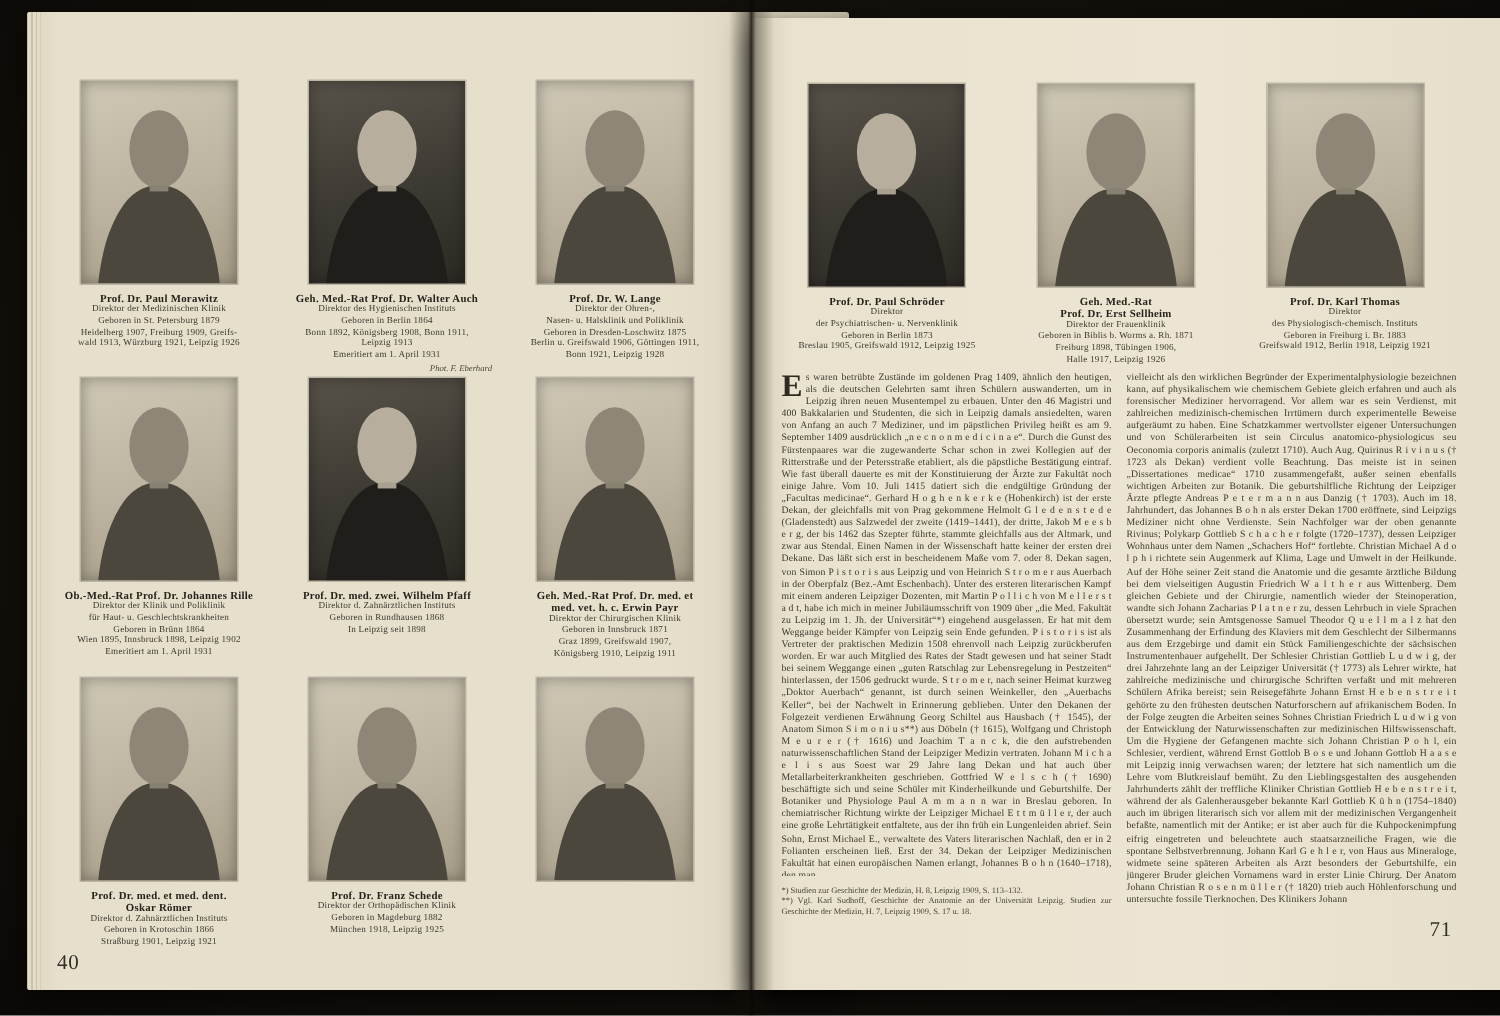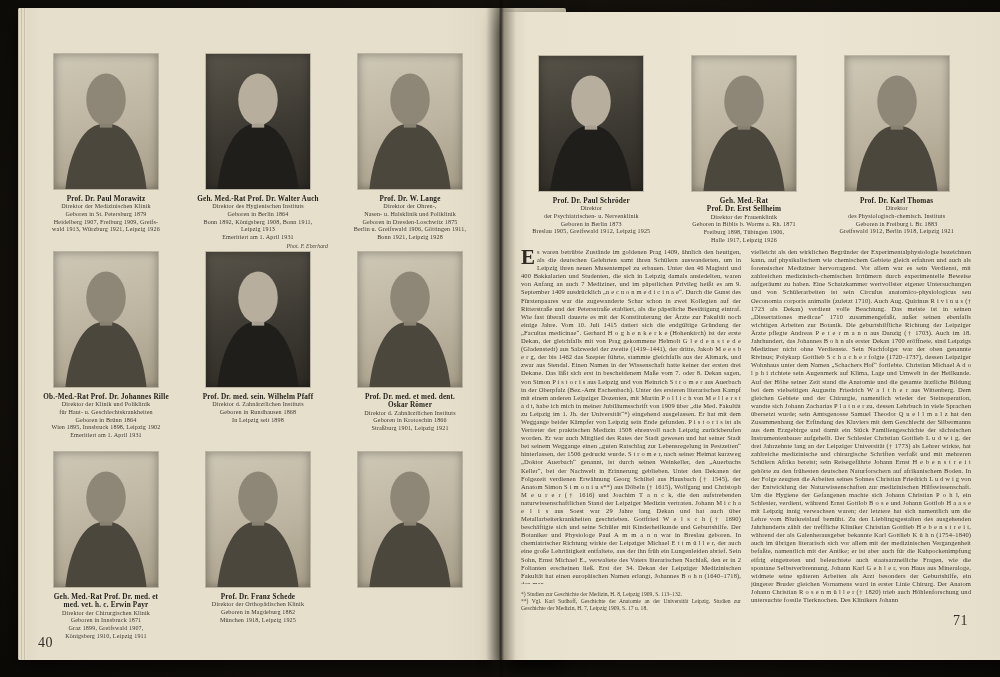--- a/index.html
+++ b/index.html
@@ -141,40 +141,24 @@
       </div>
       <div class="cell">
         <div class="photo tone-dark">
           <svg viewBox="0 0 100 130" preserveAspectRatio="xMidYMax slice">
             <ellipse cx="50" cy="44" rx="19" ry="25" fill="var(--face)"></ellipse>
             <path d="M50 67 C39 67 31 73 25 83 C17 96 13 112 11 130 L89 130 C87 112 83 96 75 83 C69 73 61 67 50 67 Z" fill="var(--suit)"></path>
             <rect x="44" y="62" width="12" height="9" fill="var(--face)" opacity="0.9"></rect>
           </svg>
         </div>
         <div class="cap">
-          <div class="cap-name">Prof. Dr. med. sein. Wilhelm Pfaff</div>
+          <div class="cap-name">Prof. Dr. med. zwei. Wilhelm Pfaff</div>
           <div class="cap-line">Direktor d. Zahnärztlichen Instituts</div>
           <div class="cap-line">Geboren in Rundhausen 1868</div>
           <div class="cap-line">In Leipzig seit 1898</div>
-        </div>
-      </div>
-      <div class="cell">
-        <div class="photo tone-light">
-          <svg viewBox="0 0 100 130" preserveAspectRatio="xMidYMax slice">
-            <ellipse cx="50" cy="44" rx="19" ry="25" fill="var(--face)"></ellipse>
-            <path d="M50 67 C39 67 31 73 25 83 C17 96 13 112 11 130 L89 130 C87 112 83 96 75 83 C69 73 61 67 50 67 Z" fill="var(--suit)"></path>
-            <rect x="44" y="62" width="12" height="9" fill="var(--face)" opacity="0.9"></rect>
-          </svg>
-        </div>
-        <div class="cap">
-          <div class="cap-name">Prof. Dr. med. et med. dent.</div>
-          <div class="cap-name">Oskar Römer</div>
-          <div class="cap-line">Direktor d. Zahnärztlichen Instituts</div>
-          <div class="cap-line">Geboren in Krotoschin 1866</div>
-          <div class="cap-line">Straßburg 1901, Leipzig 1921</div>
         </div>
       </div>
       <div class="cell">
         <div class="photo tone-light">
           <svg viewBox="0 0 100 130" preserveAspectRatio="xMidYMax slice">
             <ellipse cx="50" cy="44" rx="19" ry="25" fill="var(--face)"></ellipse>
             <path d="M50 67 C39 67 31 73 25 83 C17 96 13 112 11 130 L89 130 C87 112 83 96 75 83 C69 73 61 67 50 67 Z" fill="var(--suit)"></path>
             <rect x="44" y="62" width="12" height="9" fill="var(--face)" opacity="0.9"></rect>
           </svg>
         </div>
@@ -189,20 +173,36 @@
       </div>
       <div class="cell">
         <div class="photo tone-light">
           <svg viewBox="0 0 100 130" preserveAspectRatio="xMidYMax slice">
             <ellipse cx="50" cy="44" rx="19" ry="25" fill="var(--face)"></ellipse>
             <path d="M50 67 C39 67 31 73 25 83 C17 96 13 112 11 130 L89 130 C87 112 83 96 75 83 C69 73 61 67 50 67 Z" fill="var(--suit)"></path>
             <rect x="44" y="62" width="12" height="9" fill="var(--face)" opacity="0.9"></rect>
           </svg>
         </div>
         <div class="cap">
+          <div class="cap-name">Prof. Dr. med. et med. dent.</div>
+          <div class="cap-name">Oskar Römer</div>
+          <div class="cap-line">Direktor d. Zahnärztlichen Instituts</div>
+          <div class="cap-line">Geboren in Krotoschin 1866</div>
+          <div class="cap-line">Straßburg 1901, Leipzig 1921</div>
+        </div>
+      </div>
+      <div class="cell">
+        <div class="photo tone-light">
+          <svg viewBox="0 0 100 130" preserveAspectRatio="xMidYMax slice">
+            <ellipse cx="50" cy="44" rx="19" ry="25" fill="var(--face)"></ellipse>
+            <path d="M50 67 C39 67 31 73 25 83 C17 96 13 112 11 130 L89 130 C87 112 83 96 75 83 C69 73 61 67 50 67 Z" fill="var(--suit)"></path>
+            <rect x="44" y="62" width="12" height="9" fill="var(--face)" opacity="0.9"></rect>
+          </svg>
+        </div>
+        <div class="cap">
           <div class="cap-name">Prof. Dr. Franz Schede</div>
           <div class="cap-line">Direktor der Orthopädischen Klinik</div>
           <div class="cap-line">Geboren in Magdeburg 1882</div>
           <div class="cap-line">München 1918, Leipzig 1925</div>
         </div>
       </div>
       <div class="cell">
         <div class="photo tone-light">
           <svg viewBox="0 0 100 130" preserveAspectRatio="xMidYMax slice">
             <ellipse cx="50" cy="44" rx="19" ry="25" fill="var(--face)"></ellipse>

